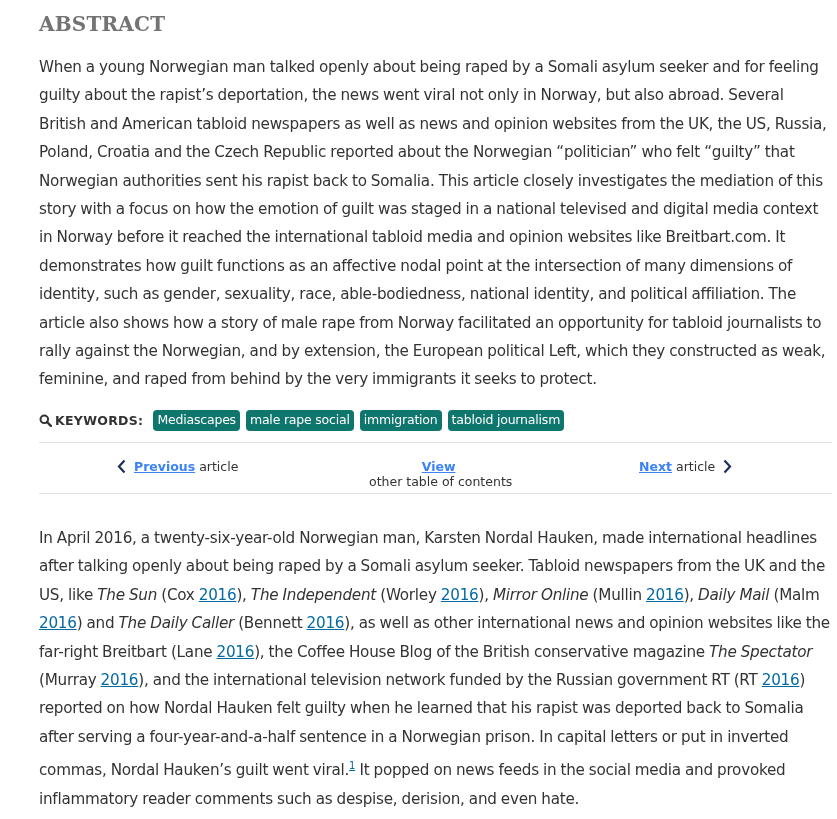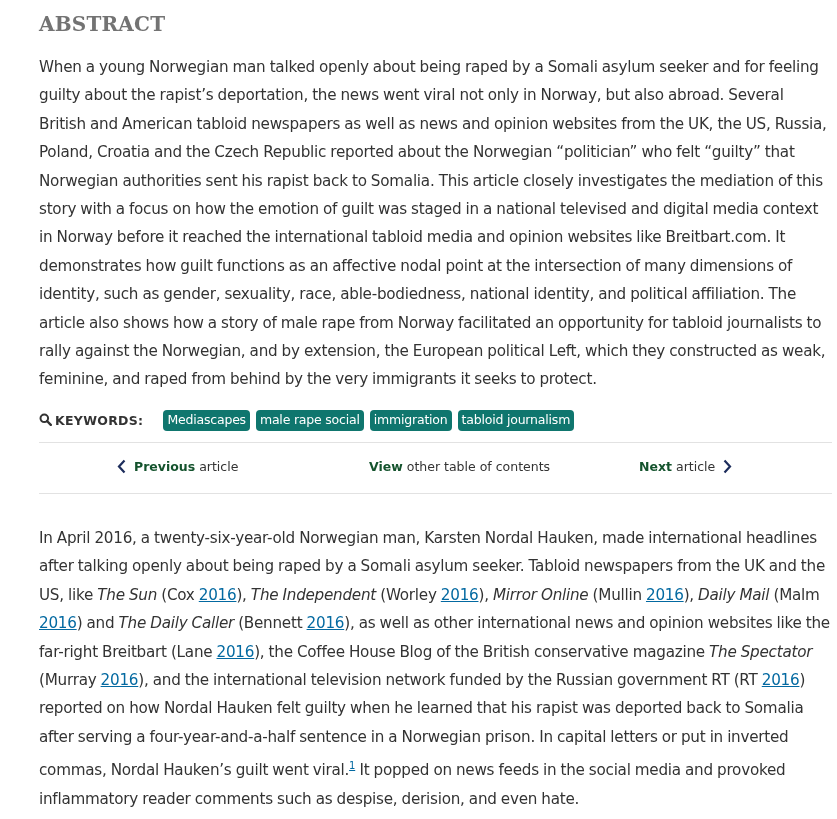--- a/index.html
+++ b/index.html
@@ -16,36 +16,36 @@
   .para {
     position: absolute; left: 39px; width: 795px;
     font-size: 15.2px; line-height: 28.4px; color: #333333; margin: 0;
     letter-spacing: -0.25px; word-spacing: -0.4px;
   }
   .abstract-body { top: 53px; }
   .keywords {
     position: absolute; left: 39px; top: 410px; display: flex; align-items: center;
     font-size: 12.5px;
   }
-  .kw-label { font-weight: bold; color: #333; margin-right: 20px; display: flex; letter-spacing: 0.3px; }
+  .kw-label { font-weight: bold; color: #333; margin-right: 10px; display: flex; align-items: center; letter-spacing: 0.3px; }
   .kw-label svg { margin-right: 3px; }
   .kw-tag {
     background: #0f766e; color: #ffffff; border-radius: 4px;
     padding: 2px 4px 3px 4px; margin-right: 6px; font-size: 12.5px; line-height: 16px;
     letter-spacing: -0.2px; text-decoration: none;
   }
   .navbar {
     position: absolute; left: 39px; top: 442px; width: 793px; height: 50px;
     border-top: 1px solid #e2e2e2; border-bottom: 1px solid #e2e2e2;
     font-size: 12.5px; color: #333;
   }
   .nav-link { position: absolute; top: 16px; display: flex; align-items: center; color: #333; text-decoration: none; }
-  .nav-link b { color: #14532d; margin-right: 4px; }
+  .nav-link b { color: #3b82f6; margin-right: 4px; text-decoration: underline; }
   .nav-prev { left: 78px; }
-  .nav-toc { left: 330px; }
+  .nav-toc { left: 330px; flex-direction: column; }
   .nav-next { left: 600px; }
   .chev { margin: 0 8px; }
   .body-para { top: 524px; }
   .body-para i { font-style: italic; }
   .body-para a { color: #0369a1; text-decoration: underline; }
   sup a { font-size: 10px; color: #1d3a7a; }
 </style>
 </head>
 <body>
 

